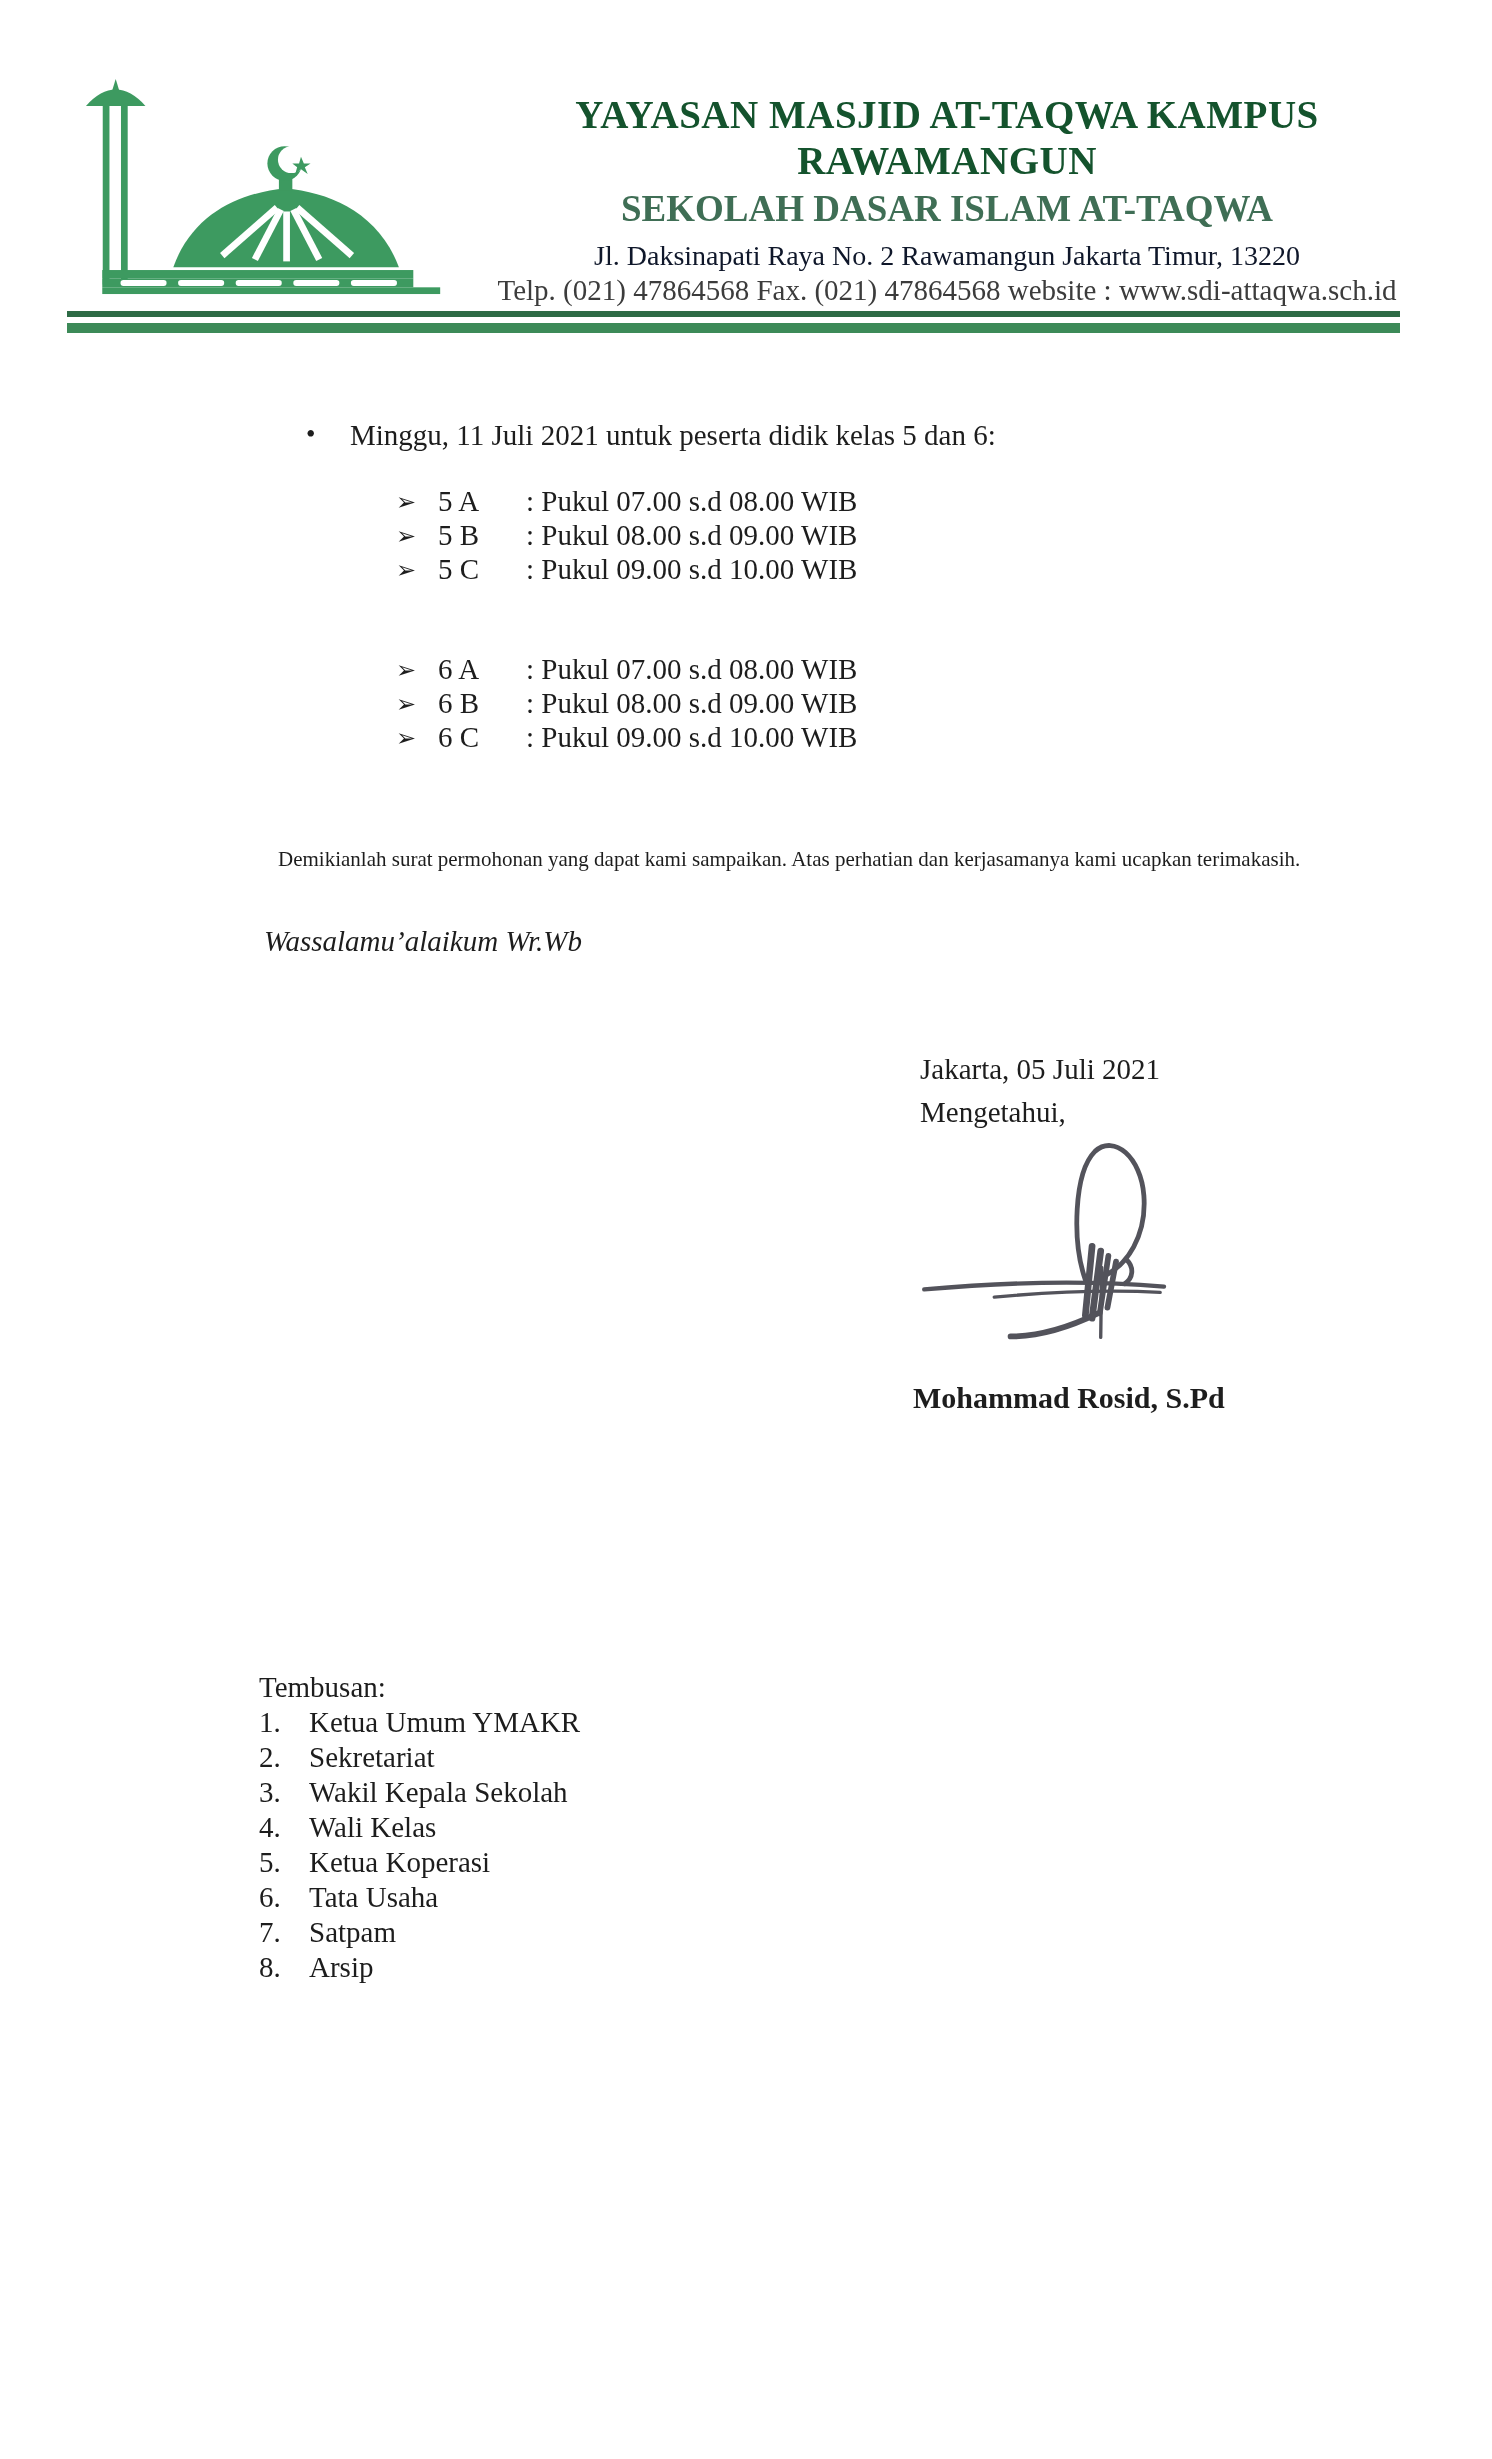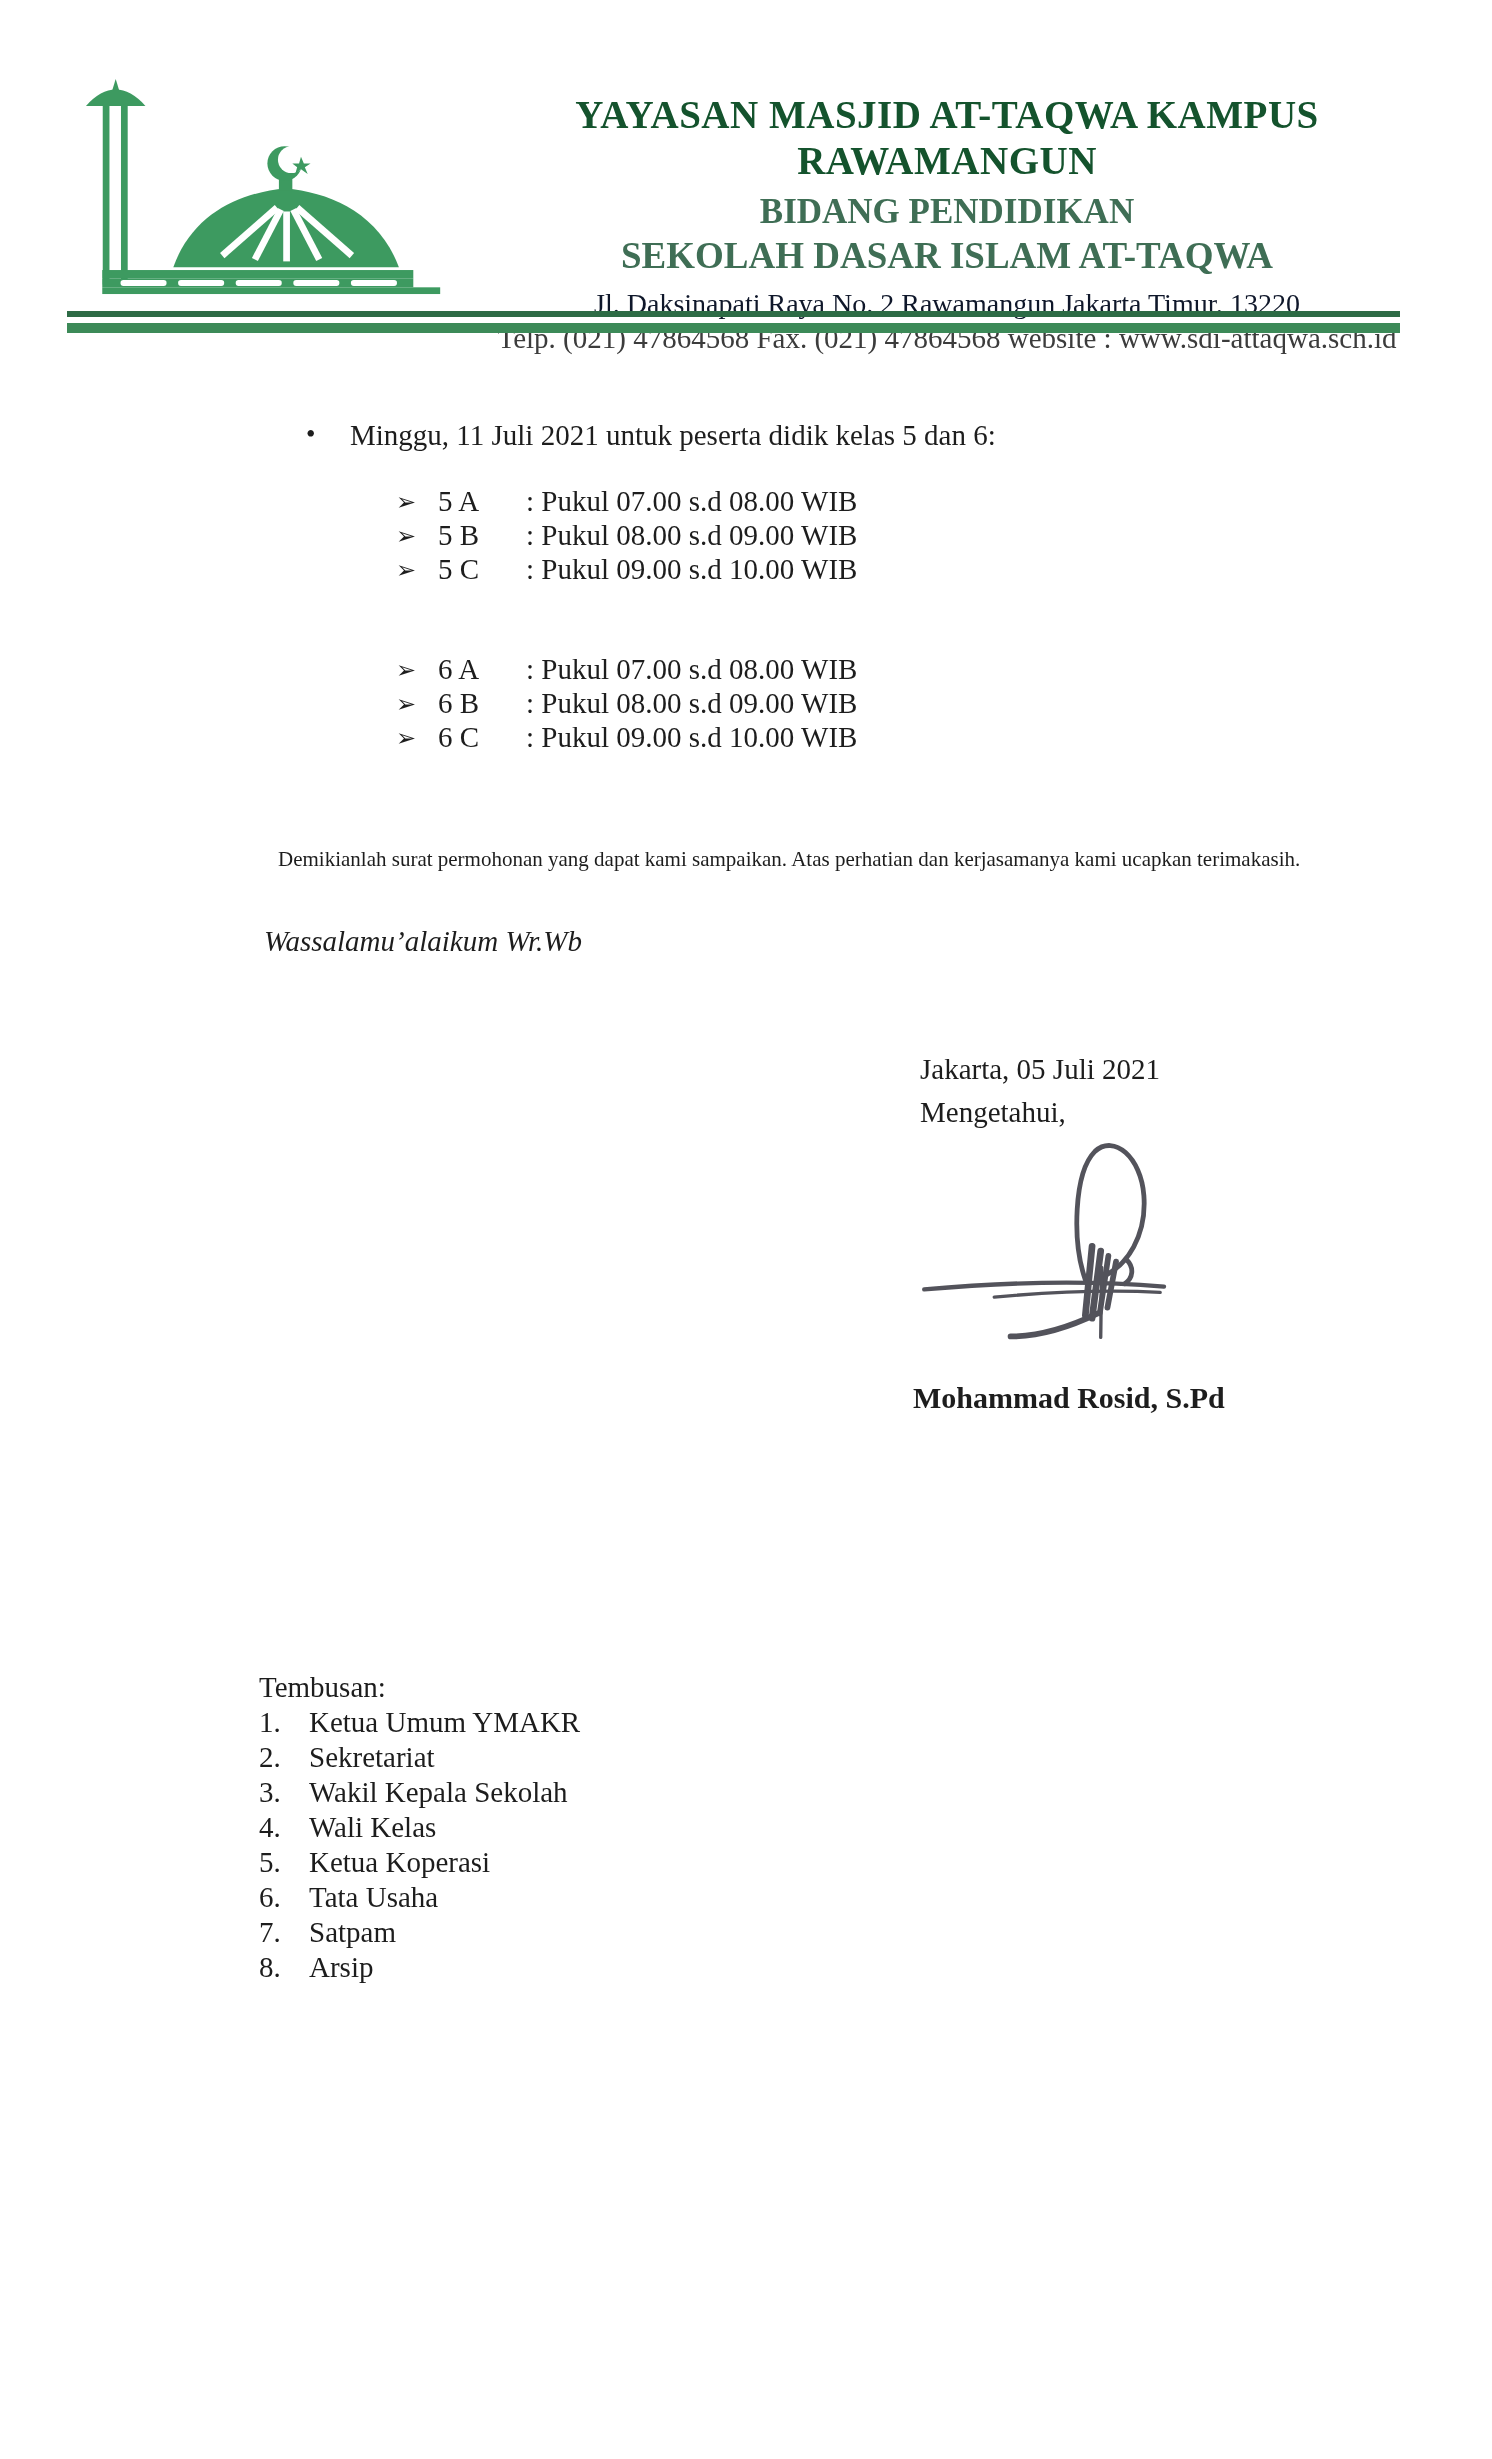--- a/index.html
+++ b/index.html
@@ -89,21 +89,20 @@
         <rect x="40" y="209.5" width="48" height="6" rx="3"></rect>
         <rect x="100" y="209.5" width="48" height="6" rx="3"></rect>
         <rect x="160" y="209.5" width="48" height="6" rx="3"></rect>
         <rect x="220" y="209.5" width="48" height="6" rx="3"></rect>
         <rect x="280" y="209.5" width="48" height="6" rx="3"></rect>
       </g>
     </svg>
 
     <div class="lh-text">
       <div class="org">YAYASAN MASJID AT-TAQWA KAMPUS RAWAMANGUN</div>
-      <div class="division">BIDANG PENDIDIKAN</div>
       <div class="school">SEKOLAH DASAR ISLAM AT-TAQWA</div>
       <div class="addr">Jl. Daksinapati Raya No. 2 Rawamangun Jakarta Timur, 13220</div>
       <div class="contact">Telp. (021) 47864568 Fax. (021) 47864568 website : www.sdi-attaqwa.sch.id</div>
     </div>
 
     <div class="rule rule-1"></div>
     <div class="rule rule-2"></div>
   </header>
 
   <main>

